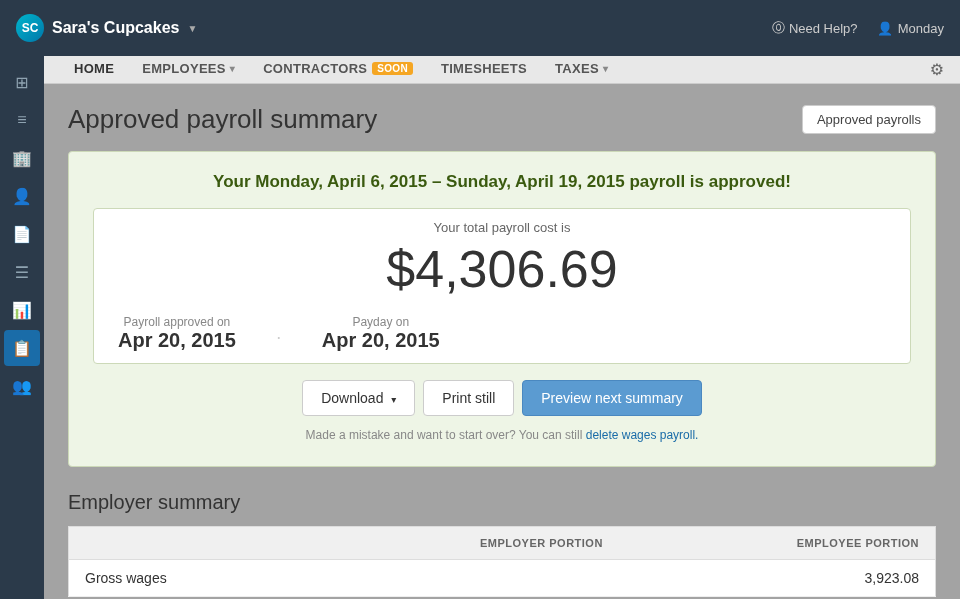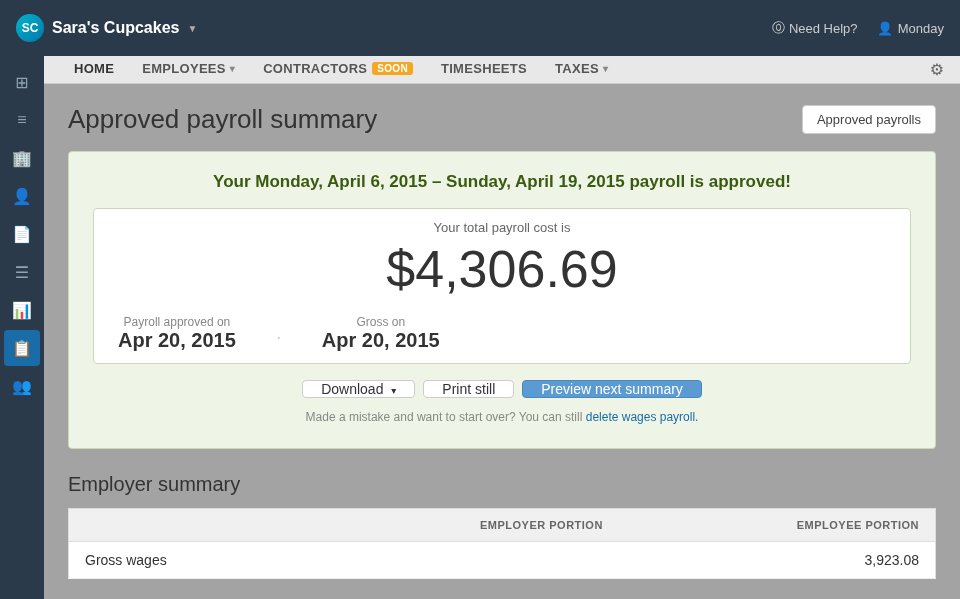--- a/index.html
+++ b/index.html
@@ -232,21 +232,21 @@
       font-size: 18px;
     }
 
     .approval-actions {
       display: flex;
       justify-content: center;
       gap: 8px;
       margin-bottom: 12px;
     }
     .btn {
-      padding: 0 18px;
+      padding: 9px 18px;
       border-radius: 4px;
       font-size: 14px;
       cursor: pointer;
       border: 1px solid;
     }
     .btn-default {
       background: #fff;
       border-color: #ccc;
       color: #333;
     }
@@ -398,21 +398,21 @@
           <div class="payroll-cost-label">Your total payroll cost is</div>
           <div class="payroll-amount">$4,306.69</div>
 
           <div class="payroll-dates">
             <div class="payroll-date-item">
               <div class="payroll-date-label">Payroll approved on</div>
               <div class="payroll-date-value">Apr 20, 2015</div>
             </div>
             <div class="date-separator">·</div>
             <div class="payroll-date-item">
-              <div class="payroll-date-label">Gross on</div>
+              <div class="payroll-date-label">Payday on</div>
               <div class="payroll-date-value">Apr 20, 2015</div>
             </div>
           </div>
         </div>
 
         <div class="approval-actions">
           <button class="btn btn-default">
             <span>Download</span>
             <span class="btn-dropdown-arrow">▾</span>
           </button>

